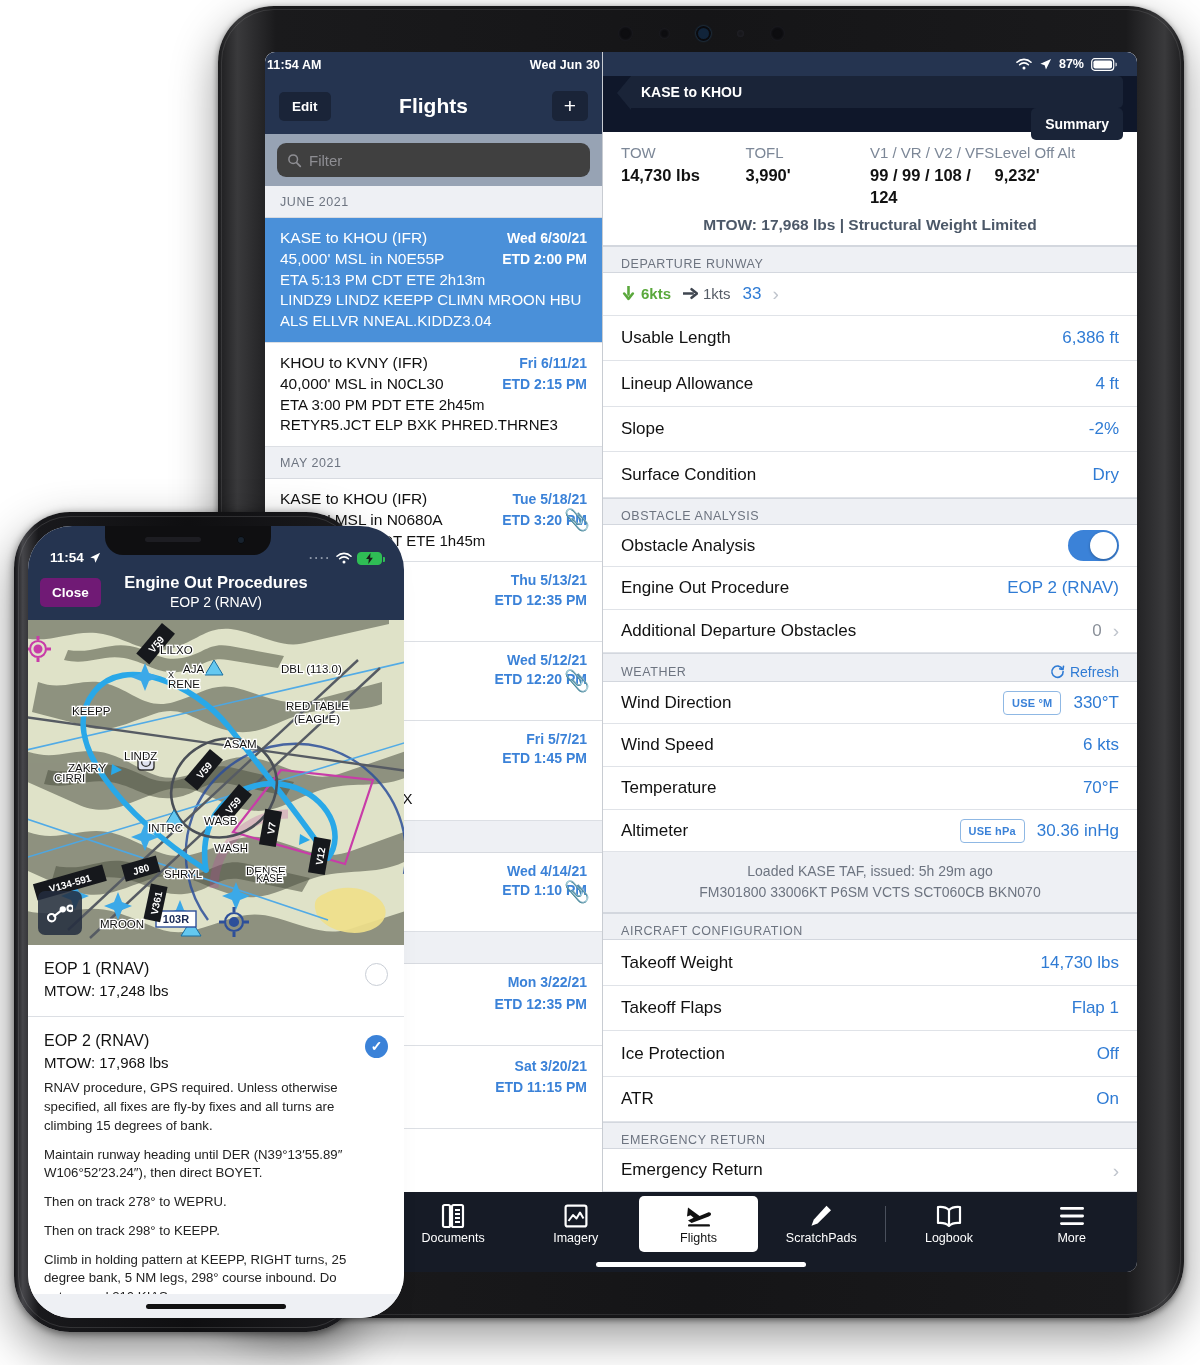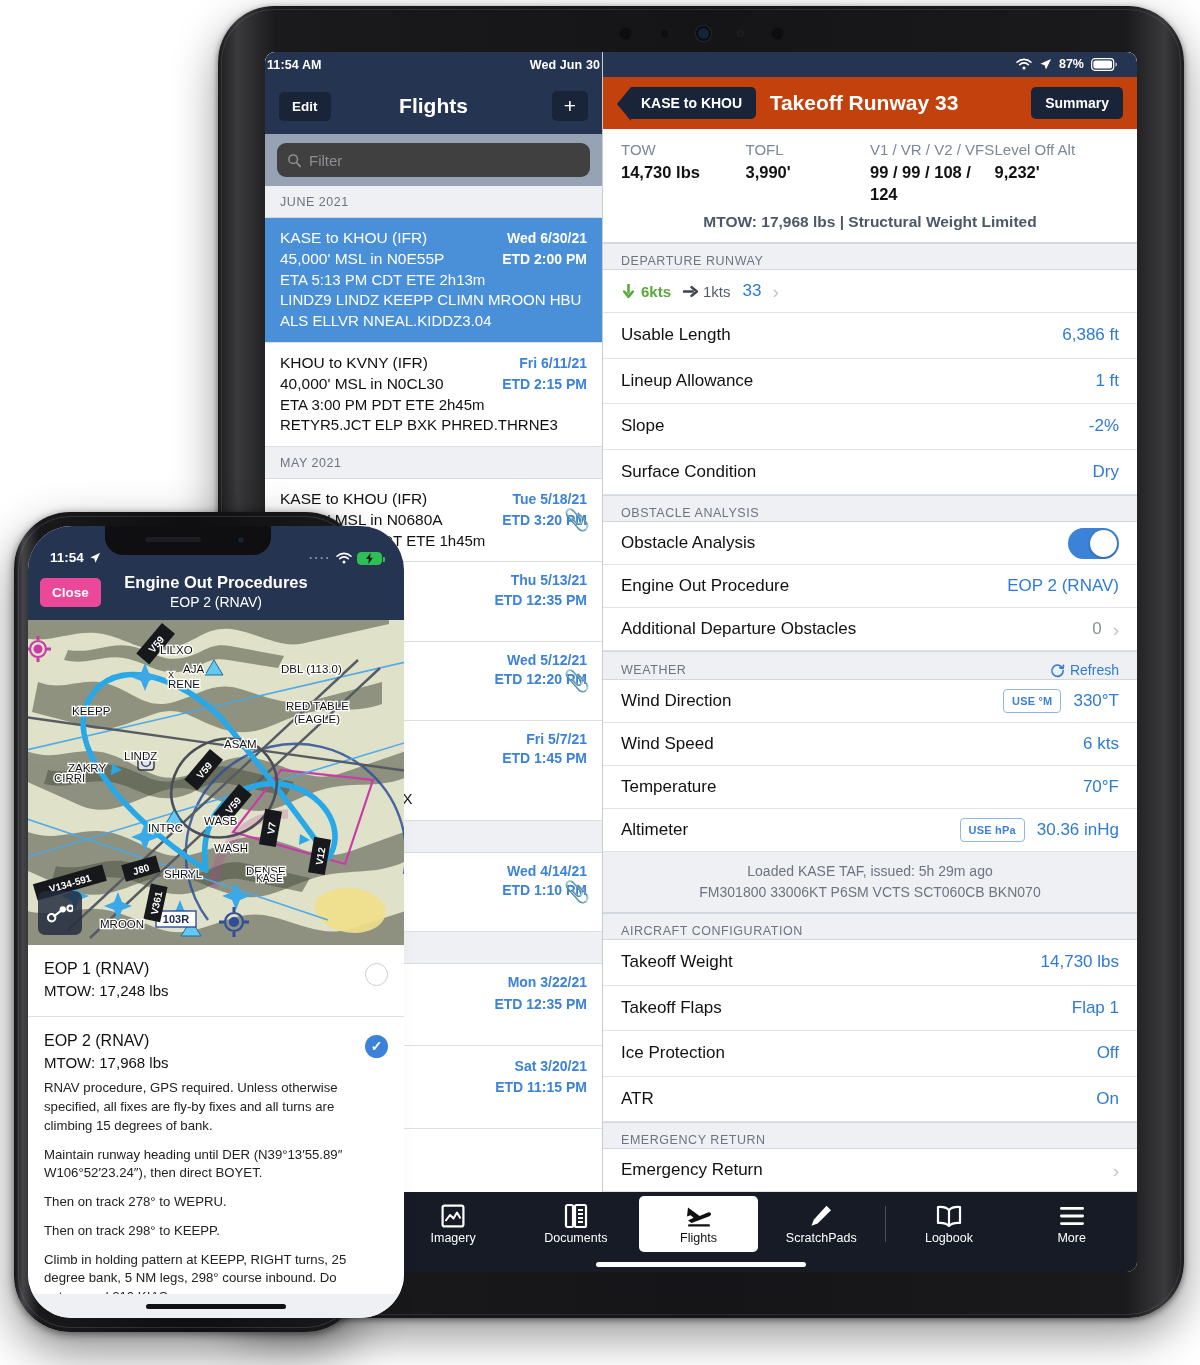--- a/index.html
+++ b/index.html
@@ -51,21 +51,21 @@
   .f-route{ font-size:15px; color:#111; line-height:1.38; }
   .flight-row.selected .f-line .lt,
   .flight-row.selected .f-line .lt .b,
   .flight-row.selected .f-line .rt,
   .flight-row.selected .f-route{ color:#fff; }
   .clip{ position:absolute; right:11px; top:50%; transform:translateY(-50%); color:#b9bfc8; font-size:21px; }
 
   
   .right-panel{ flex:1; display:flex; flex-direction:column; background:#fff; min-width:0;}
   .r-status{ background:#253450; height:26px; display:flex; align-items:center; justify-content:flex-end; padding:0 20px; gap:7px; color:#fff; font-size:12.5px; font-weight:bold;}
-  .r-nav{ background:#c2410c; height:56px; display:flex; align-items:center; padding:0 14px; position:relative;}
+  .r-nav{ background:#0f172a; height:56px; display:flex; padding:0 14px; position:relative;flex-direction:column;}
   .r-nav-title{ position:absolute; left:0;right:12px; text-align:center; color:#fff; font-size:21px; font-weight:bold; pointer-events:none;}
   .backbtn{ background:#1a2438; color:#fff; font-size:14px; font-weight:bold; padding:8px 14px 8px 10px; border-radius:0 5px 5px 0; position:relative; margin-left:14px; z-index:2;}
   .backbtn:before{ content:""; position:absolute; left:-14px; top:0; width:0;height:0; border-top:17.5px solid transparent; border-bottom:17.5px solid transparent; border-right:14px solid #1a2438;}
   .summarybtn{ margin-left:auto; background:#1a2438; color:#fff; font-size:14px; font-weight:bold; padding:8px 14px; border-radius:5px; z-index:2;}
 
   .tow-strip{ padding:11px 18px 7px; display:flex; }
   .tow-cell{ flex:1; }
   .tow-cell .lbl{ color:#7c8797; font-size:15px; line-height:1.35;}
   .tow-cell .val{ color:#111; font-size:16.5px; font-weight:bold; line-height:1.35;}
   .mtow-line{ text-align:center; color:#4c5868; font-size:15.5px; font-weight:bold; padding:1px 0 11px; border-bottom:1px solid #d3d7de;}
@@ -112,21 +112,21 @@
 
   .p-status{ background:#253450; height:44px; display:flex; align-items:flex-end; justify-content:space-between; padding:0 22px 5px; color:#fff; font-size:13.5px; font-weight:bold;}
   .p-status .l{ display:flex; align-items:center; gap:5px;}
   .p-status .r{ display:flex; align-items:center; gap:5px; font-size:12px;}
   .batt-green{ width:25px;height:13px;border:1.5px solid #2fbd55; border-radius:4px; background:#2fbd55; position:relative; display:flex;align-items:center;justify-content:center;}
   .batt-green:after{ content:""; position:absolute; right:-4px; top:4px; width:2px;height:5px;background:#2fbd55; border-radius:0 1px 1px 0;}
   .p-nav{ background:#253450; padding:4px 12px 9px; display:flex; align-items:center; position:relative; min-height:50px;}
   .p-nav-center{ position:absolute; left:0;right:0; text-align:center; color:#fff; pointer-events:none;}
   .p-nav-center .t1{ font-size:16.5px; font-weight:bold; line-height:1.2;}
   .p-nav-center .t2{ font-size:14px; line-height:1.35;}
-  .closebtn{ background:#ec4899; color:#fff; font-size:13.5px; font-weight:bold; padding:7px 12px; border-radius:5px; z-index:2;}
+  .closebtn{ background:#701a75; color:#fff; font-size:13.5px; font-weight:bold; padding:7px 12px; border-radius:5px; z-index:2;}
 
   
   .map{ position:relative; height:325px; overflow:hidden; background:#d8dcc4;}
   .maptools{ position:absolute; left:10px; bottom:10px; width:44px;height:44px; border-radius:7px; background:rgba(35,45,62,.85); display:flex;align-items:center;justify-content:center; z-index:9;}
 
   .eop-list{ flex:1; background:#fff; overflow:hidden;}
   .eop-item{ padding:12px 16px 13px; border-bottom:1px solid #dcdfe4; position:relative; padding-right:56px;}
   .eop-title{ font-size:16px; color:#111; line-height:1.45;}
   .eop-mtow{ font-size:15px; color:#111; line-height:1.5;}
   .eop-desc{ font-size:13.2px; color:#222; line-height:1.42; margin-top:5px;}
@@ -348,21 +348,21 @@
           <span class="rval">33</span>
           <span class="chev">›</span>
         </div>
         <div id="dep-rows">
             <div class="row">
               <span class="rlabel">Usable Length</span>
               <span class="rval">6,386 ft</span>
             </div>
             <div class="row">
               <span class="rlabel">Lineup Allowance</span>
-              <span class="rval">1 ft</span>
+              <span class="rval">4 ft</span>
             </div>
             <div class="row">
               <span class="rlabel">Slope</span>
               <span class="rval">-2%</span>
             </div>
             <div class="row">
               <span class="rlabel">Surface Condition</span>
               <span class="rval">Dry</span>
             </div>
           </div>
@@ -454,36 +454,36 @@
           <span class="ti">
             <svg width="24" height="26" viewBox="0 0 24 26">
               <rect x="3" y="1.5" width="18" height="23" rx="3" fill="none" stroke="currentColor" stroke-width="2.2"></rect>
               <rect x="7.5" y="6" width="4" height="13" rx="1.6" fill="currentColor"></rect>
             </svg>
           </span>
           <span>Plates</span>
         </div>
         <div class="tab">
           <span class="ti">
-            <svg width="24" height="24" viewBox="0 0 24 24">
-              <rect x="1.6" y="1.6" width="20.8" height="20.8" rx="2" fill="none" stroke="currentColor" stroke-width="2.2"></rect>
-              <path d="M4.5 17 9 11l3.5 3.5L16 8.5l3.5 6" fill="none" stroke="currentColor" stroke-width="2" stroke-linejoin="round"></path>
-            </svg>
-          </span>
-          <span>Imagery</span>
-        </div>
-        <div class="tab">
-          <span class="ti">
             <svg width="24" height="26" viewBox="0 0 24 26">
               <rect x="2" y="2" width="7" height="22" rx="1.6" fill="none" stroke="currentColor" stroke-width="2.2"></rect>
               <rect x="11" y="2" width="11" height="22" rx="1.6" fill="none" stroke="currentColor" stroke-width="2.2"></rect>
               <path d="M14 7h5M14 11h5M14 15h5M14 19h5" stroke="currentColor" stroke-width="2"></path>
             </svg>
           </span>
           <span>Documents</span>
+        </div>
+        <div class="tab">
+          <span class="ti">
+            <svg width="24" height="24" viewBox="0 0 24 24">
+              <rect x="1.6" y="1.6" width="20.8" height="20.8" rx="2" fill="none" stroke="currentColor" stroke-width="2.2"></rect>
+              <path d="M4.5 17 9 11l3.5 3.5L16 8.5l3.5 6" fill="none" stroke="currentColor" stroke-width="2" stroke-linejoin="round"></path>
+            </svg>
+          </span>
+          <span>Imagery</span>
         </div>
         <div class="tab active">
           <span class="ti">
             <svg width="28" height="24" viewBox="0 0 28 24">
               <path d="M3 3.6 14.6 12 23 8.5c1.4-.6 3 .2 3 1.6s-1 2-2.2 2.4L6.6 19 3 16.4l5.6-2.6-3-2.6L2 12.6z" fill="currentColor"></path>
               <rect x="3" y="20.2" width="22" height="2.4" rx="1.2" fill="currentColor"></rect>
             </svg>
           </span>
           <span>Flights</span>
         </div>

